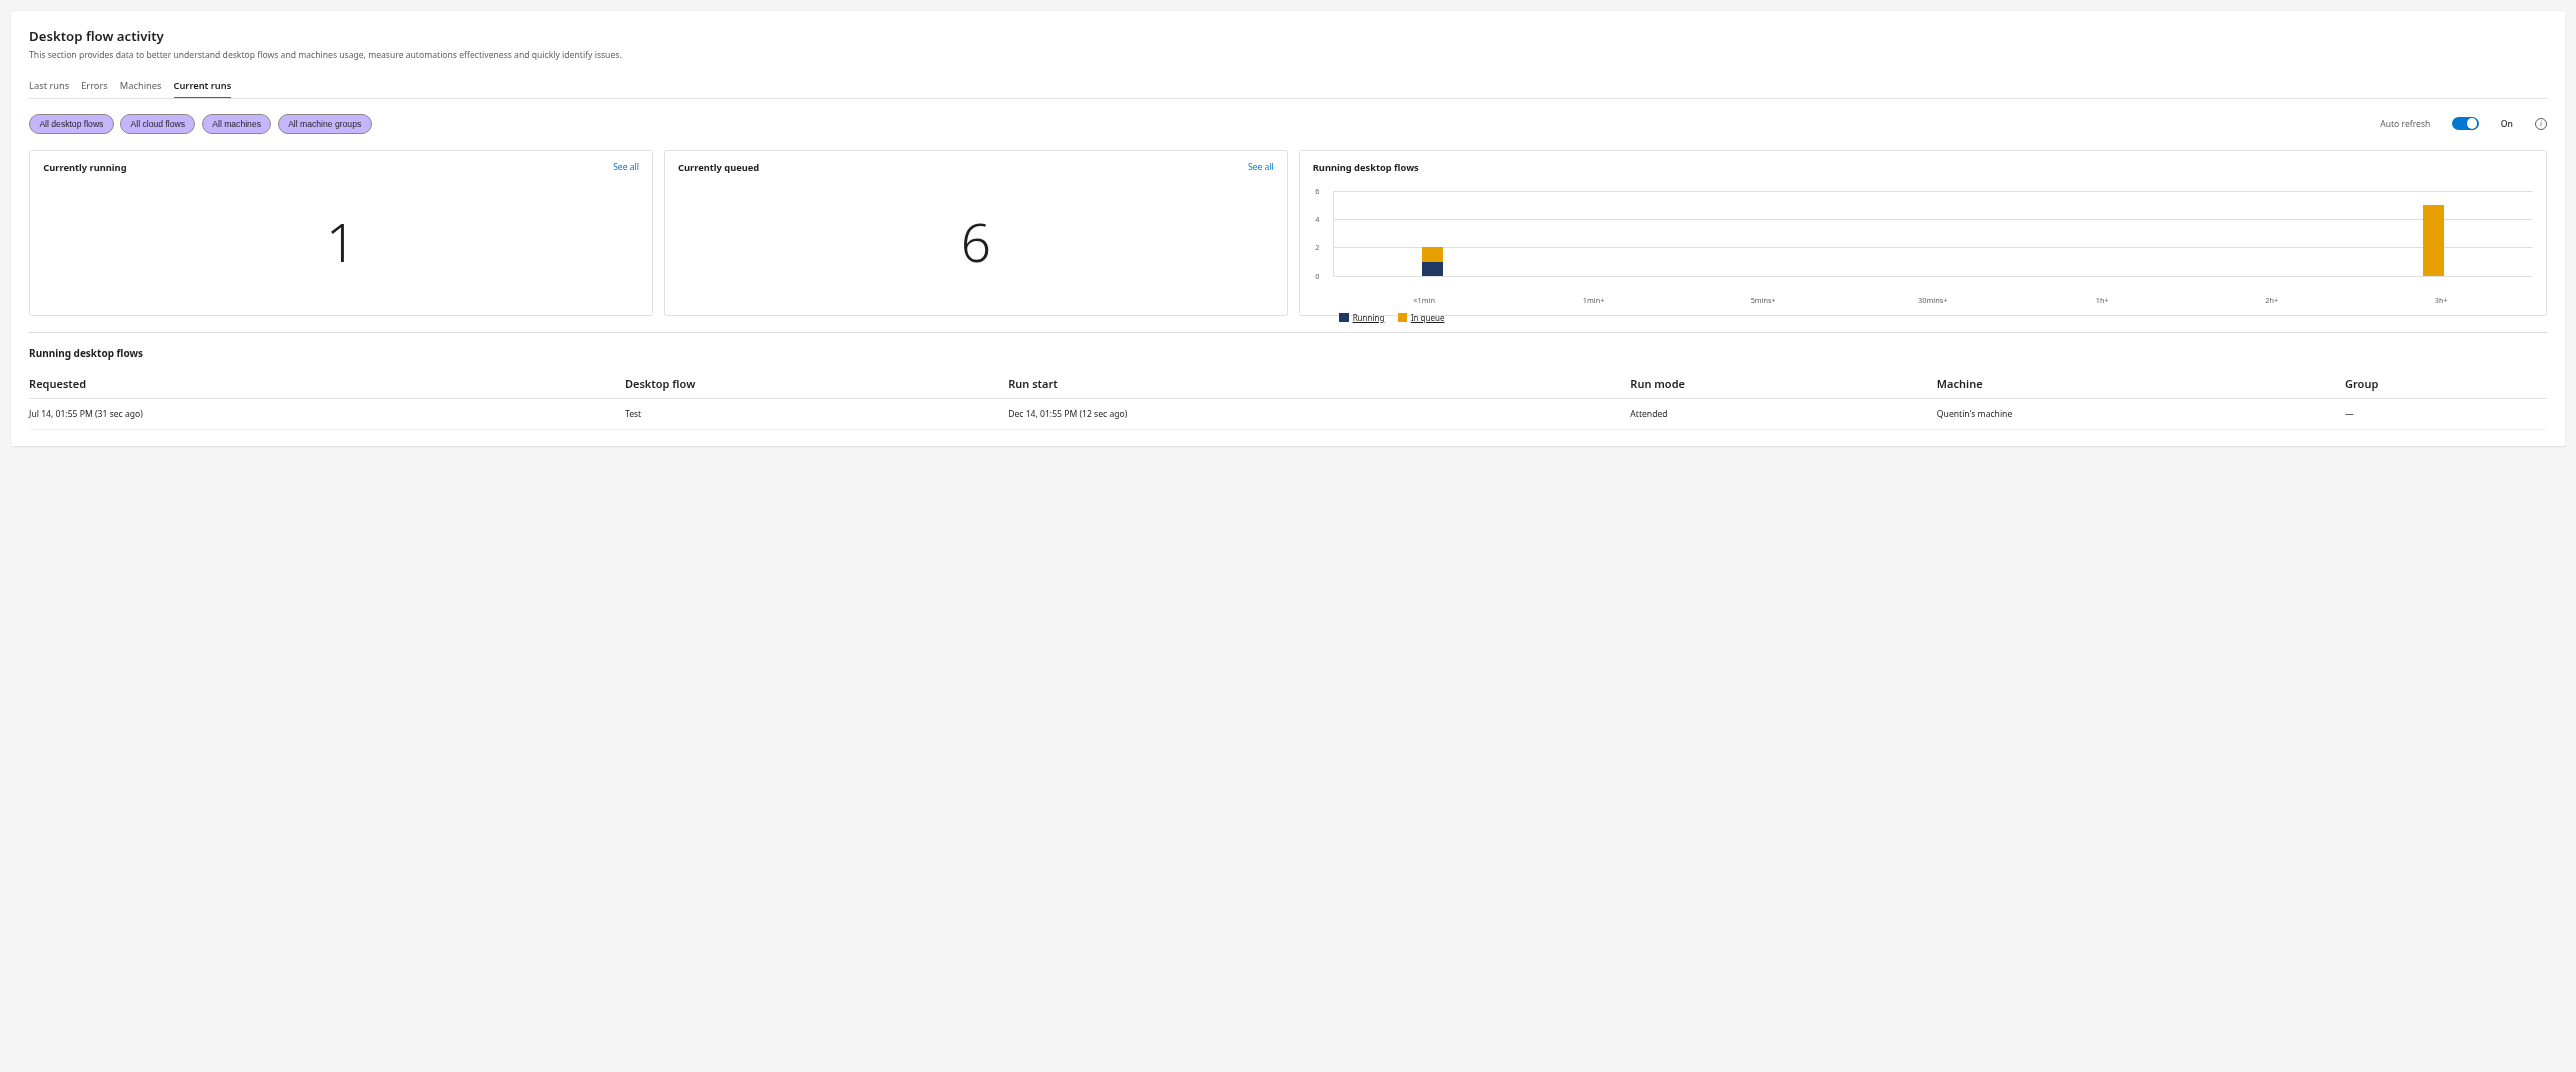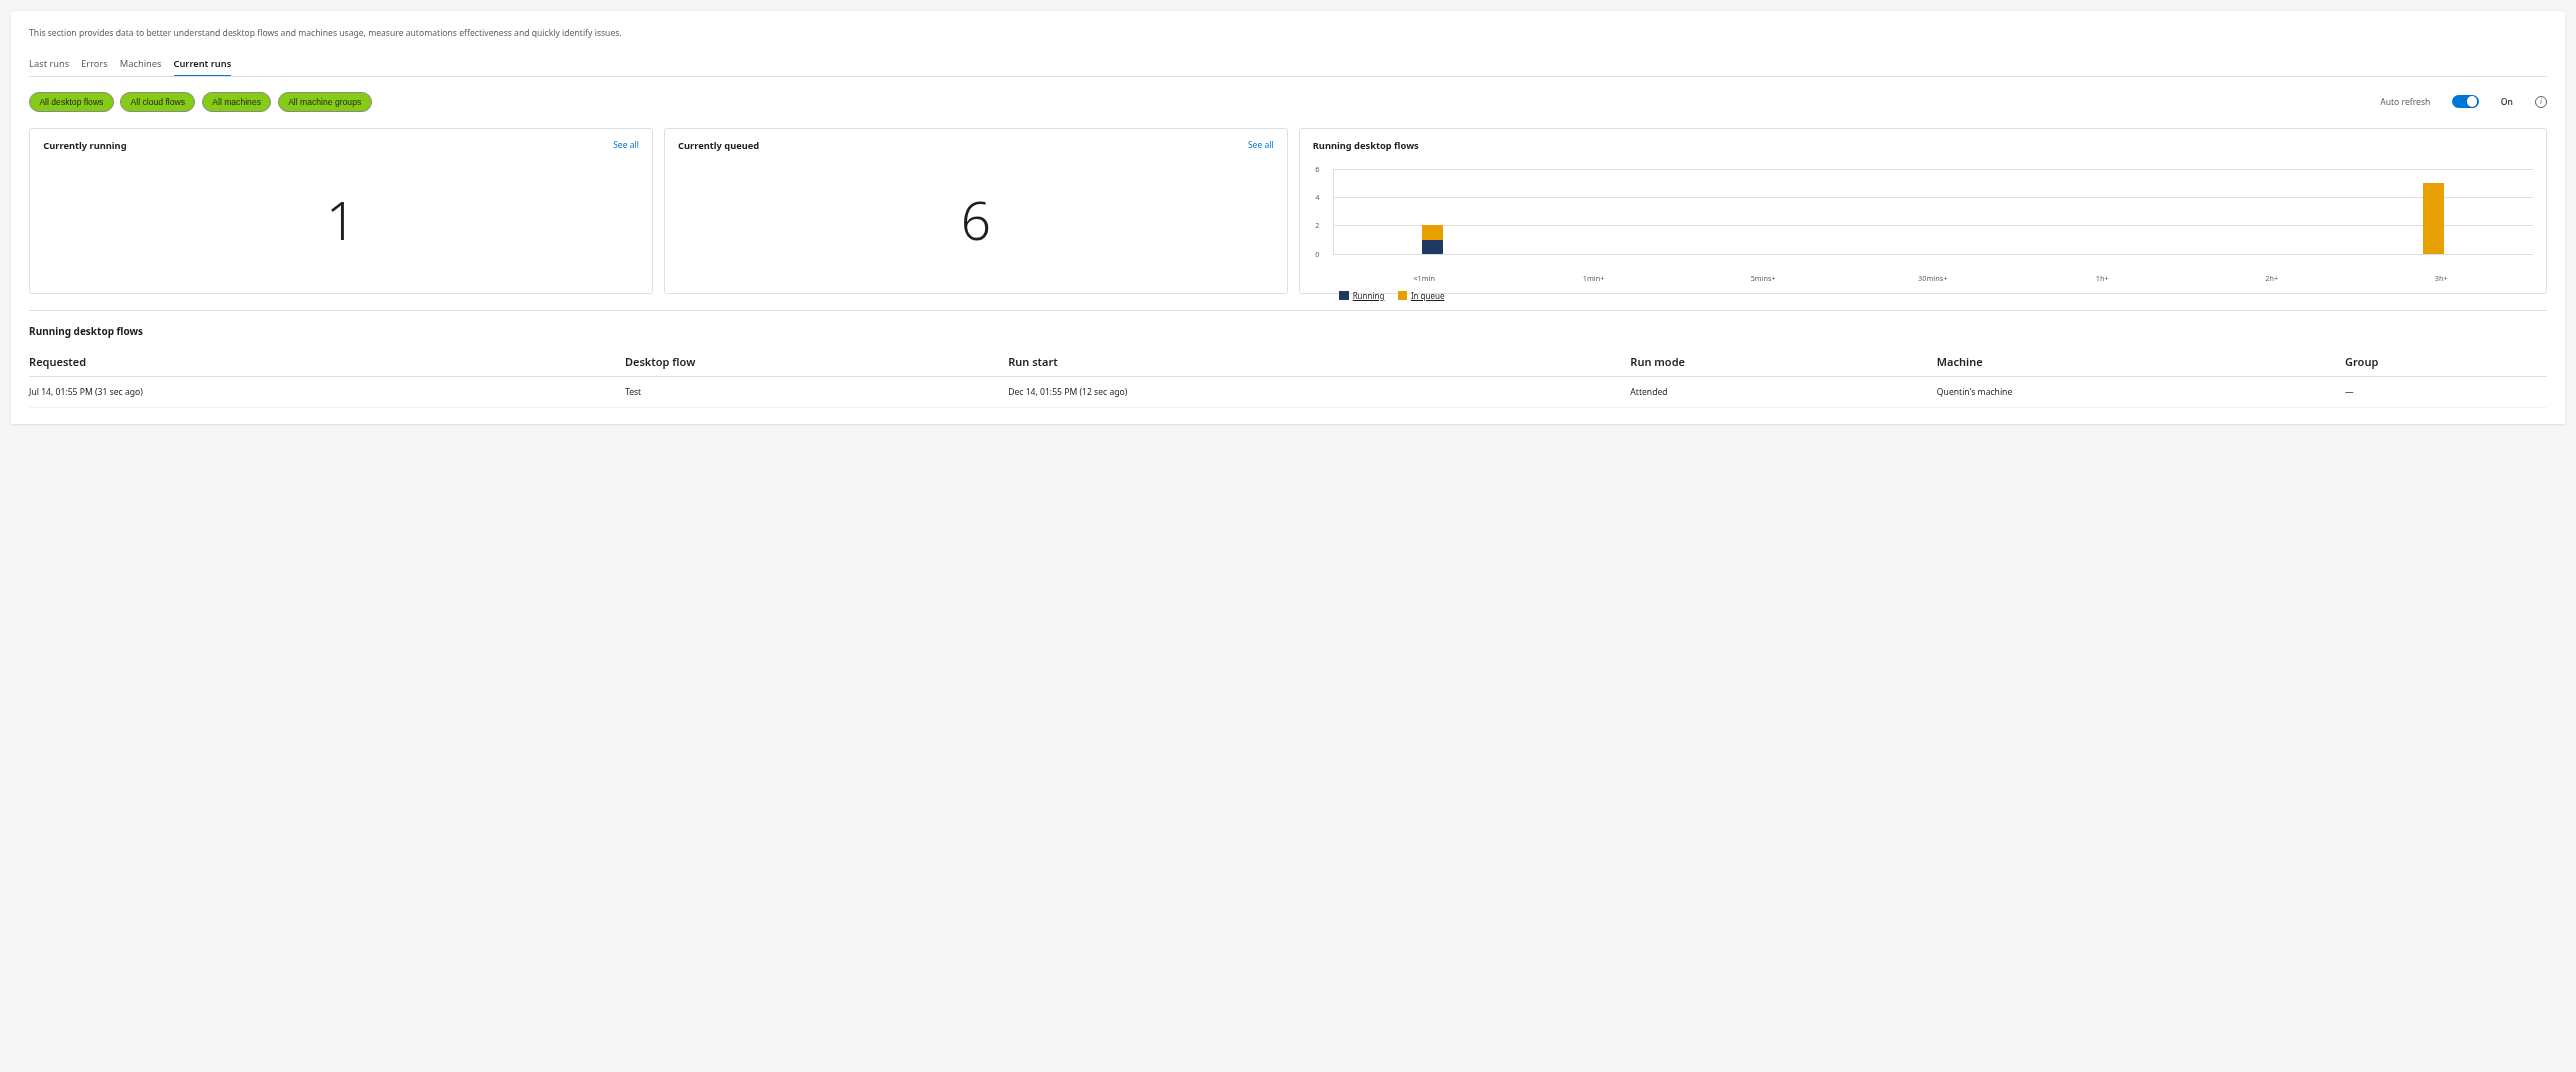--- a/index.html
+++ b/index.html
@@ -48,21 +48,21 @@
     .filter-row {
       display: flex;
       align-items: center;
       gap: 6.6px;
       margin-bottom: 16px;
     }
     .filter-btn {
       padding: 4px 9.3px;
       border: 0.7px solid #8a8886;
       border-radius: 13.2px;
-      background: #84cc16;
+      background: #c4b5fd;
       font-size: 8.6px;
       cursor: pointer;
       color: #201f1e;
     }
     .auto-refresh {
       margin-left: auto;
       display: flex;
       align-items: center;
       gap: 22px;
       font-size: 8.6px;
@@ -261,20 +261,21 @@
       padding: 9.3px 8px 9.3px 0;
       border-bottom: 0.7px solid #f3f2f1;
       vertical-align: middle;
     }
   </style>
 </head>
 <body>
 
 <div class="page-container">
 
+  <div class="page-title">Desktop flow activity</div>
   <div class="page-subtitle">This section provides data to better understand desktop flows and machines usage, measure automations effectiveness and quickly identify issues.</div>
 
   <div class="tabs">
     <div class="tab">Last runs</div>
     <div class="tab">Errors</div>
     <div class="tab">Machines</div>
     <div class="tab active">Current runs</div>
   </div>
 
   <div class="filter-row">

